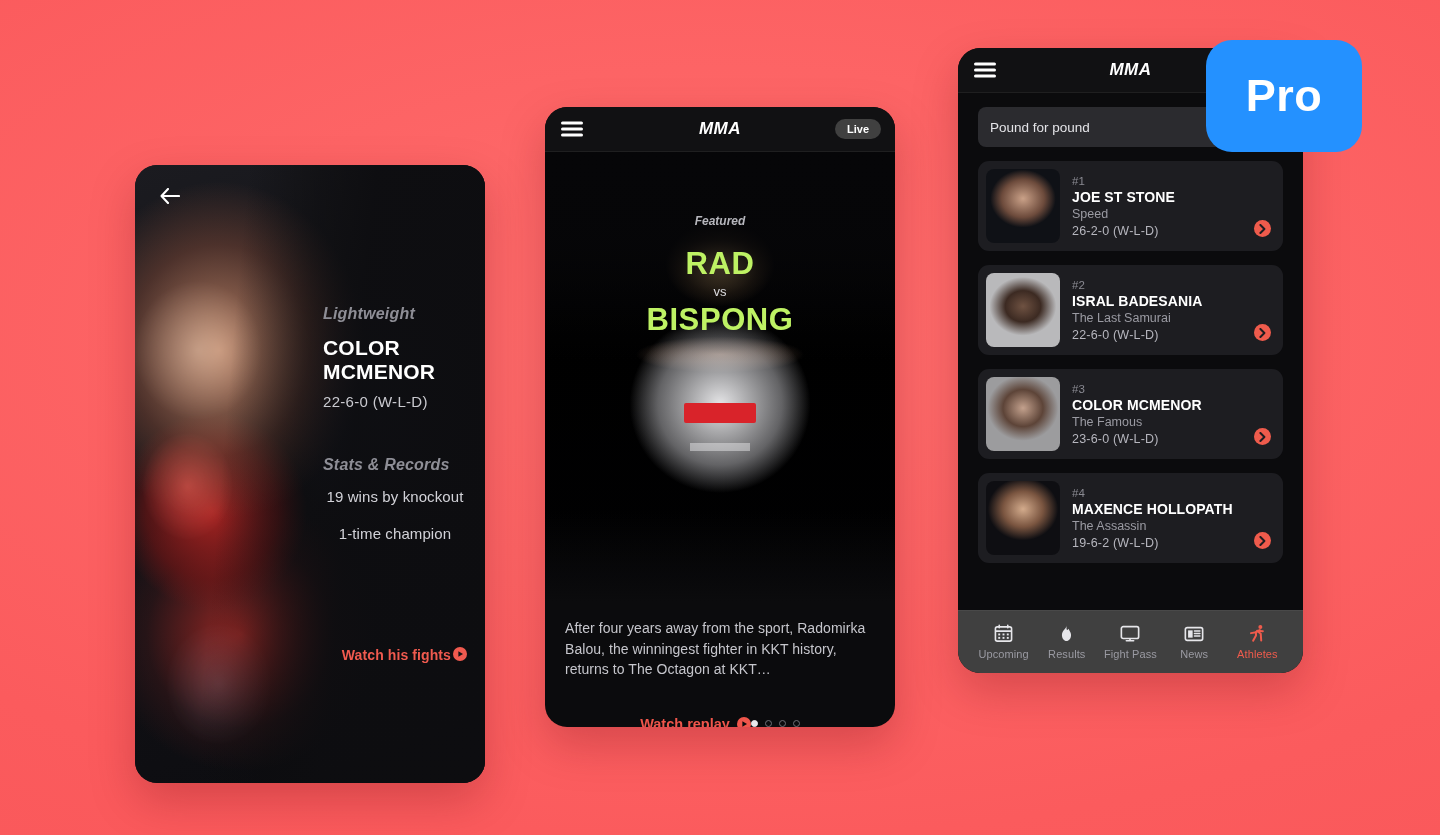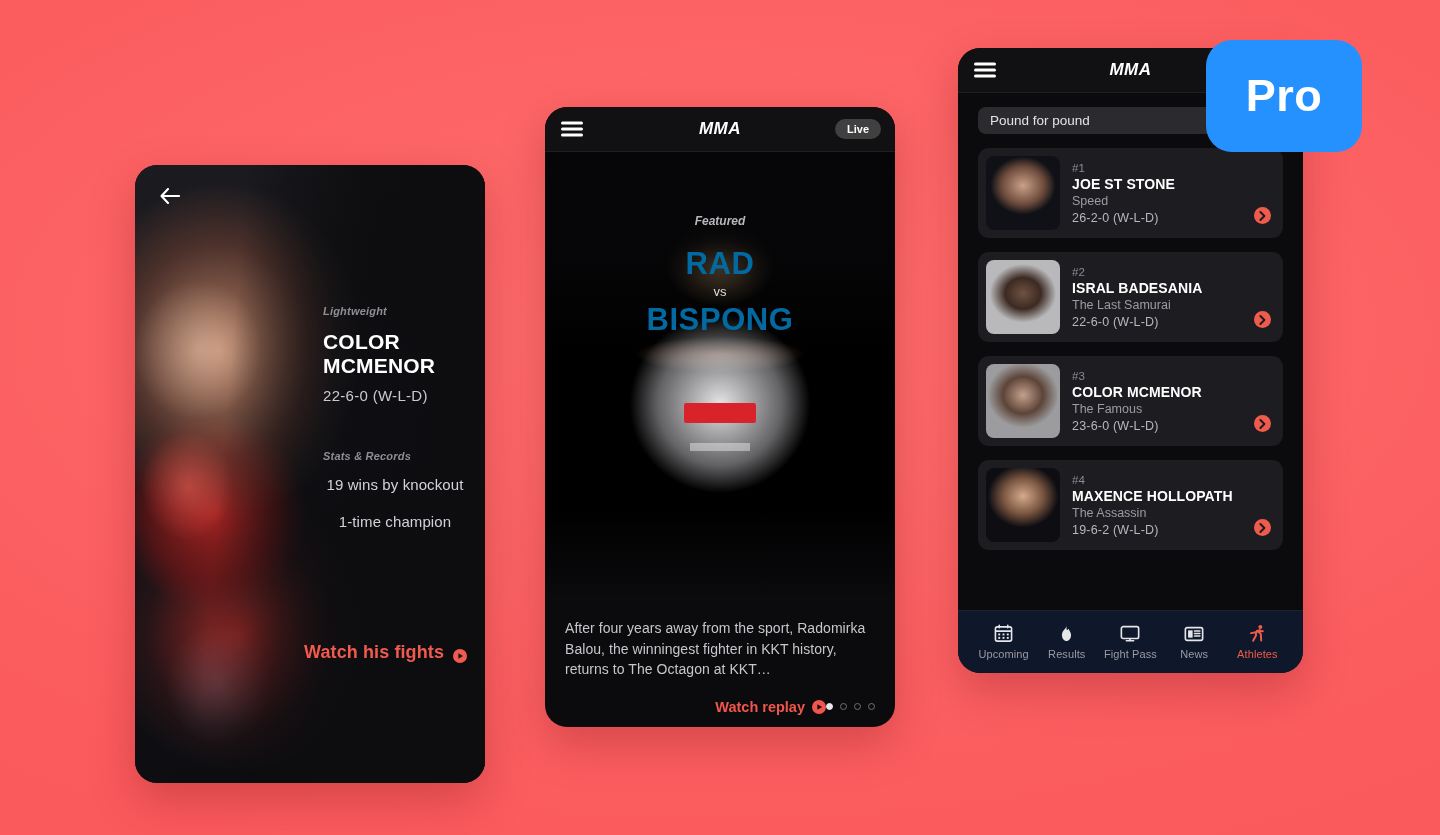--- a/index.html
+++ b/index.html
@@ -62,39 +62,39 @@
     display: flex; align-items: center; justify-content: center;
     cursor: pointer; z-index: 4;
   }
   .detail-body {
     position: absolute; right: 0; top: 0;
     width: 162px; height: 100%;
     padding: 140px 18px 0 0;
     z-index: 3;
   }
   .eyebrow {
-    font-size: 11px; font-style: italic; font-weight: 700;
+    font-size: 16px; font-style: italic; font-weight: 700;
     color: #8e8e96; letter-spacing: .2px; margin-bottom: 13px;
   }
   .fighter-name {
     font-size: 21px; font-weight: 700; color: #ffffff;
     line-height: 1.16; letter-spacing: .2px;
   }
   .fighter-record {
     font-size: 15px; color: #c9c9cf; margin-top: 8px; letter-spacing: .3px;
   }
   .stats-head { margin-top: 46px; }
   .stat-line {
     font-size: 15px; color: #d2d2d8; line-height: 1.35;
     margin-bottom: 17px; letter-spacing: .1px; text-align: center;
   }
   .watch-link {
     position: absolute; right: 18px; bottom: 120px;
-    display: flex; align-items: flex-end; gap: 9px;
-    font-size: 18px; font-weight: 700; color: #f05a4f;
+    display: flex; align-items: flex-start; gap: 2px;
+    font-size: 14px; font-weight: 700; color: #f05a4f;
     cursor: pointer; letter-spacing: .1px;
   }
 
   
   #phone-featured {
     left: 545px; top: 107px;
     width: 350px; height: 620px;
     background: #0b0b0d;
   }
   .topbar {
@@ -151,30 +151,30 @@
   }
   .featured-copy {
     position: absolute; left: 0; right: 0; top: 62px;
     text-align: center; z-index: 3;
   }
   .featured-label {
     font-size: 12px; font-style: italic; font-weight: 600;
     color: #b7b7bd; margin-bottom: 18px;
   }
   .vs-a, .vs-b {
-    font-size: 31px; font-weight: 700; color: #0369a1; letter-spacing: .6px;
+    font-size: 31px; font-weight: 700; color: #bef264; letter-spacing: .6px;
   }
   .vs-sep { font-size: 13px; color: #dcdce0; margin: 2px 0 3px; }
   .featured-foot { padding: 16px 20px 0; position: relative; }
   .featured-desc {
     font-size: 14px; line-height: 1.47; color: #c6c6cc; letter-spacing: .05px;
   }
   .featured-row {
-    display: flex; align-items: center; justify-content: flex-end;
-    margin-top: 19px;
+    display: flex; align-items: center; justify-content: center;
+    margin-top: 36px;
   }
   .replay-link {
     display: flex; align-items: center; gap: 7px;
     font-size: 14.5px; font-weight: 700; color: #f0564b; cursor: pointer;
   }
   .dots { display: flex; align-items: center; gap: 7px; }
   .dot {
     width: 7px; height: 7px; border-radius: 50%;
     border: 1.3px solid #6f6f77; cursor: pointer;
   }
@@ -184,21 +184,21 @@
   #phone-ranking {
     left: 958px; top: 48px;
     width: 345px; height: 625px;
     background: #0b0b0d;
   }
   .rank-head {
     padding: 14px 20px 0;
     font-size: 18px; font-weight: 700; color: #fff; letter-spacing: .2px;
   }
   .rank-select {
-    margin: 14px 20px 0; height: 27px; border-radius: 8px;
+    margin: 14px 20px 0; height: 40px; border-radius: 8px;
     background: #2b2b2f; display: flex; align-items: center;
     justify-content: space-between; padding: 0 12px; cursor: pointer;
   }
   .rank-select-val { font-size: 13.5px; color: #e3e3e7; }
   .rank-list {
     margin-top: 14px; padding: 0 20px;
     height: 417px; overflow: hidden;
   }
   .rank-item {
     display: flex; align-items: center; gap: 12px;
@@ -223,21 +223,21 @@
   .rank-nick { font-size: 12.5px; color: #9b9ba3; margin-top: 2px; }
   .rank-rec { font-size: 12.5px; color: #b6b6be; margin-top: 3px; letter-spacing: .2px; }
   .rank-go {
     position: absolute; right: 12px; bottom: 14px;
     width: 17px; height: 17px; border-radius: 50%;
     background: #ef5b4c; display: flex; align-items: center; justify-content: center;
     cursor: pointer;
   }
   .tabbar {
     position: absolute; left: 0; right: 0; bottom: 0; height: 63px;
-    background: #0f172a; border-top: 1px solid rgba(255,255,255,0.05);
+    background: #404040; border-top: 1px solid rgba(255,255,255,0.05);
     display: flex; align-items: center; justify-content: space-around;
     padding: 0 14px;
   }
   .tab {
     display: flex; flex-direction: column; align-items: center; gap: 5px;
     cursor: pointer; min-width: 52px;
   }
   .tab-label { font-size: 11px; color: #9a9aa2; letter-spacing: .1px; }
   .tab.active .tab-label { color: #ef5b4c; }
 

